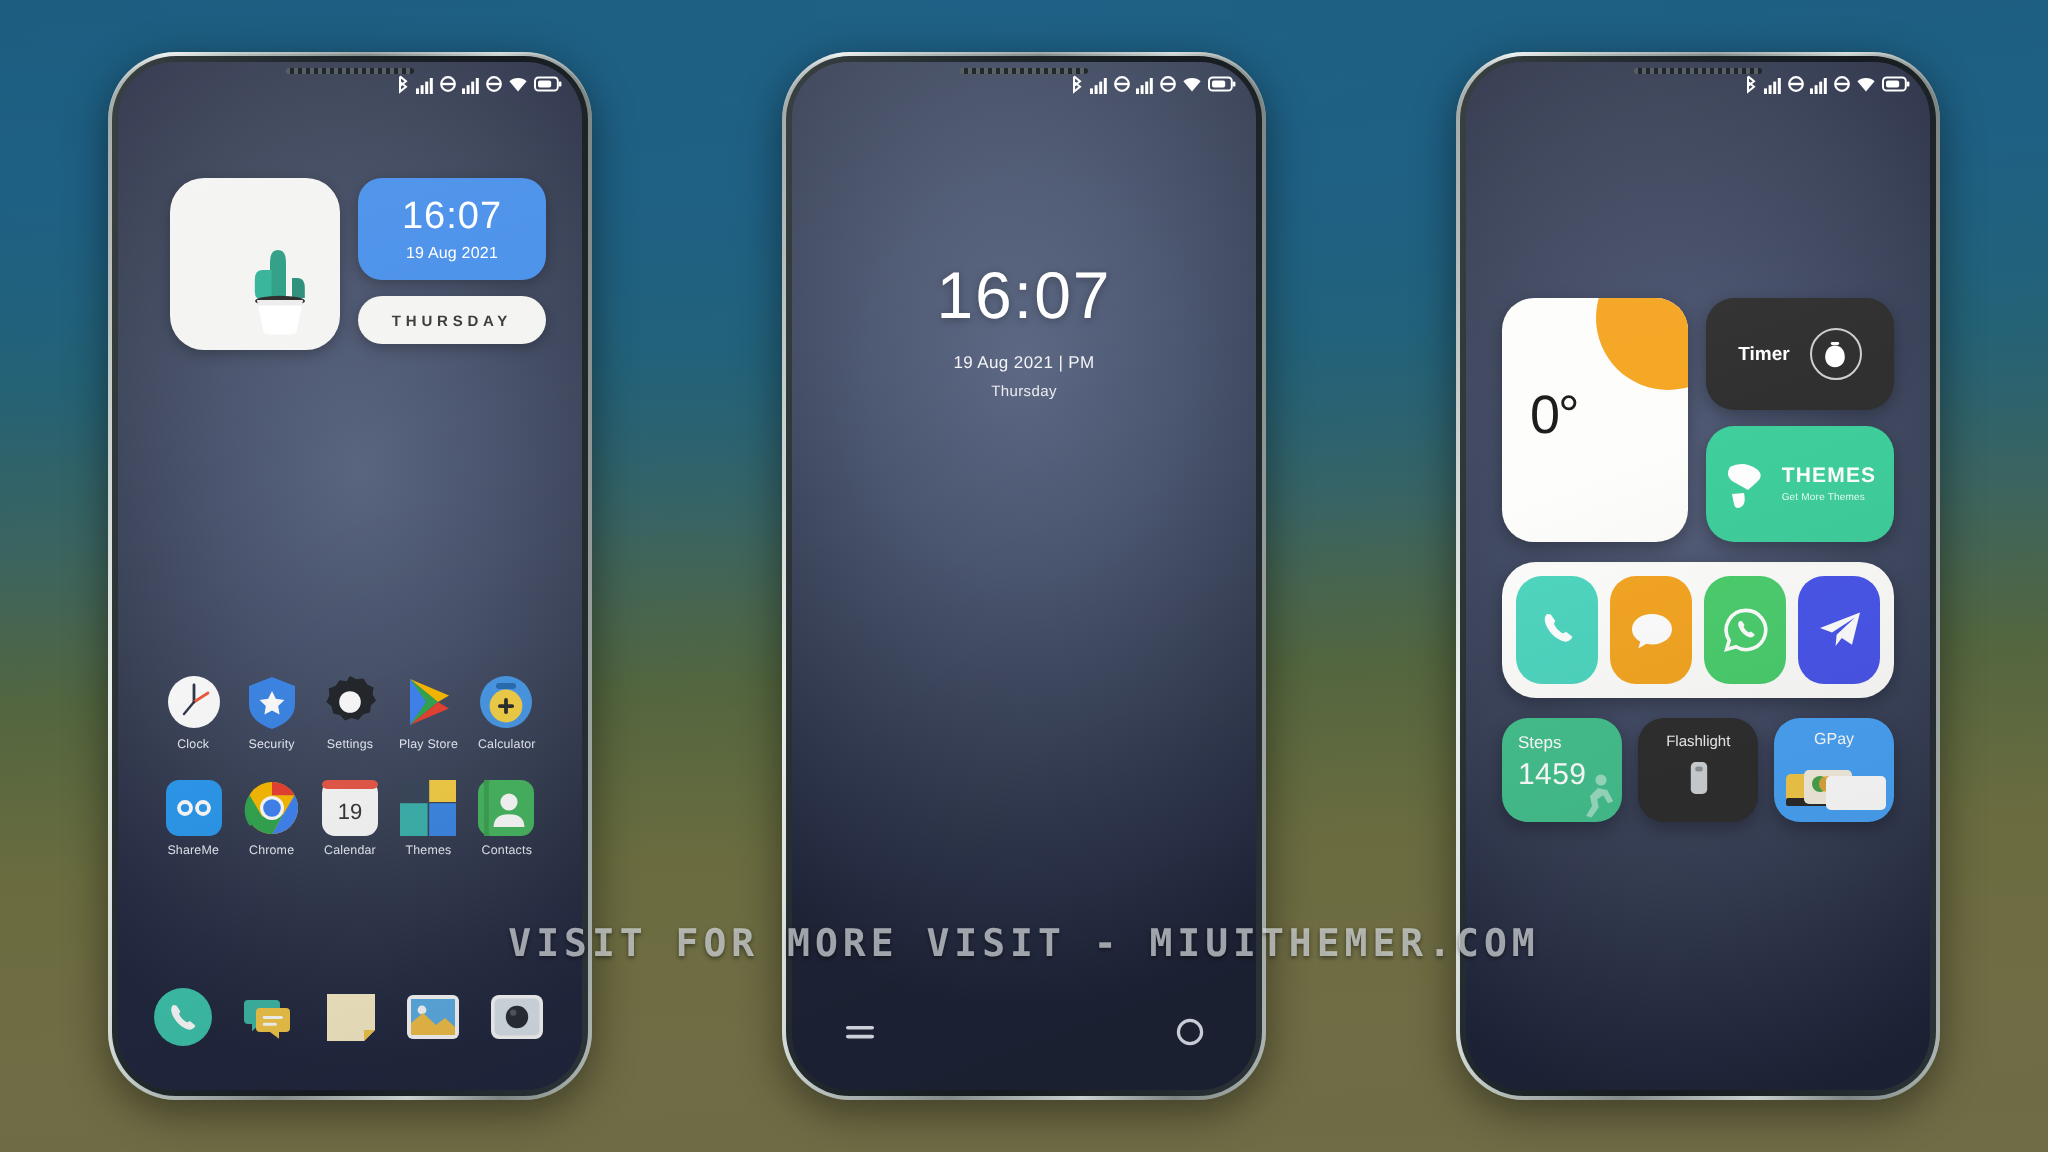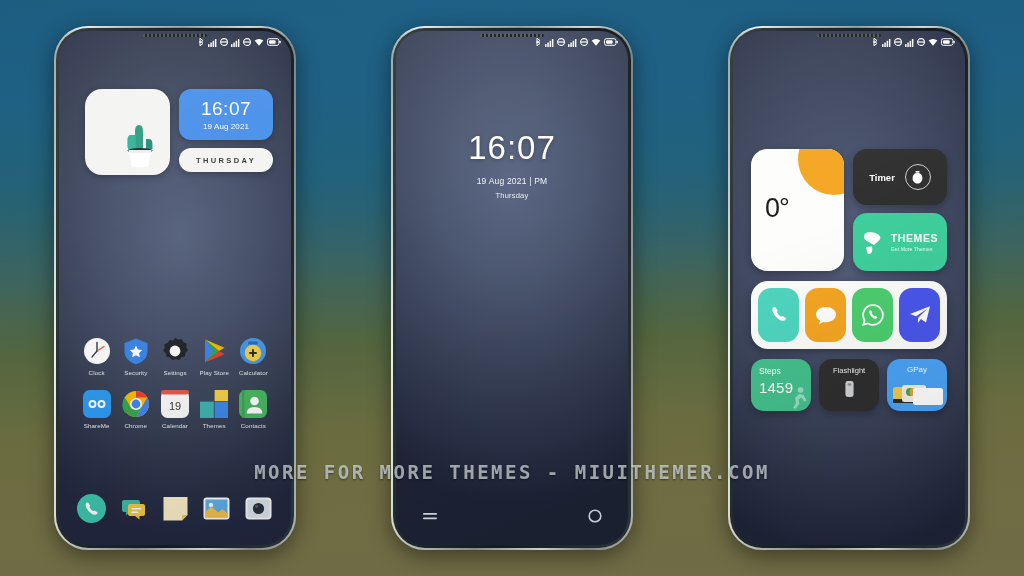--- a/index.html
+++ b/index.html
@@ -598,13 +598,13 @@
             <circle cx="19" cy="11" r="4" fill="#4aa34a"></circle>
               <circle cx="22.5" cy="11" r="4" fill="#f3a83a" opacity=".85"></circle>
             <rect x="22" y="7" width="30" height="17" rx="2.5" fill="#ffffff"></rect>
           </svg>
         </div>
       </div>
     </div>
   </div>
 </div>
 
-<div class="watermark">MORE FOR MORE THEMES - MIUITHEMER.COM</div>
+<div class="watermark">VISIT FOR MORE VISIT - MIUITHEMER.COM</div>
 
 </body></html>

